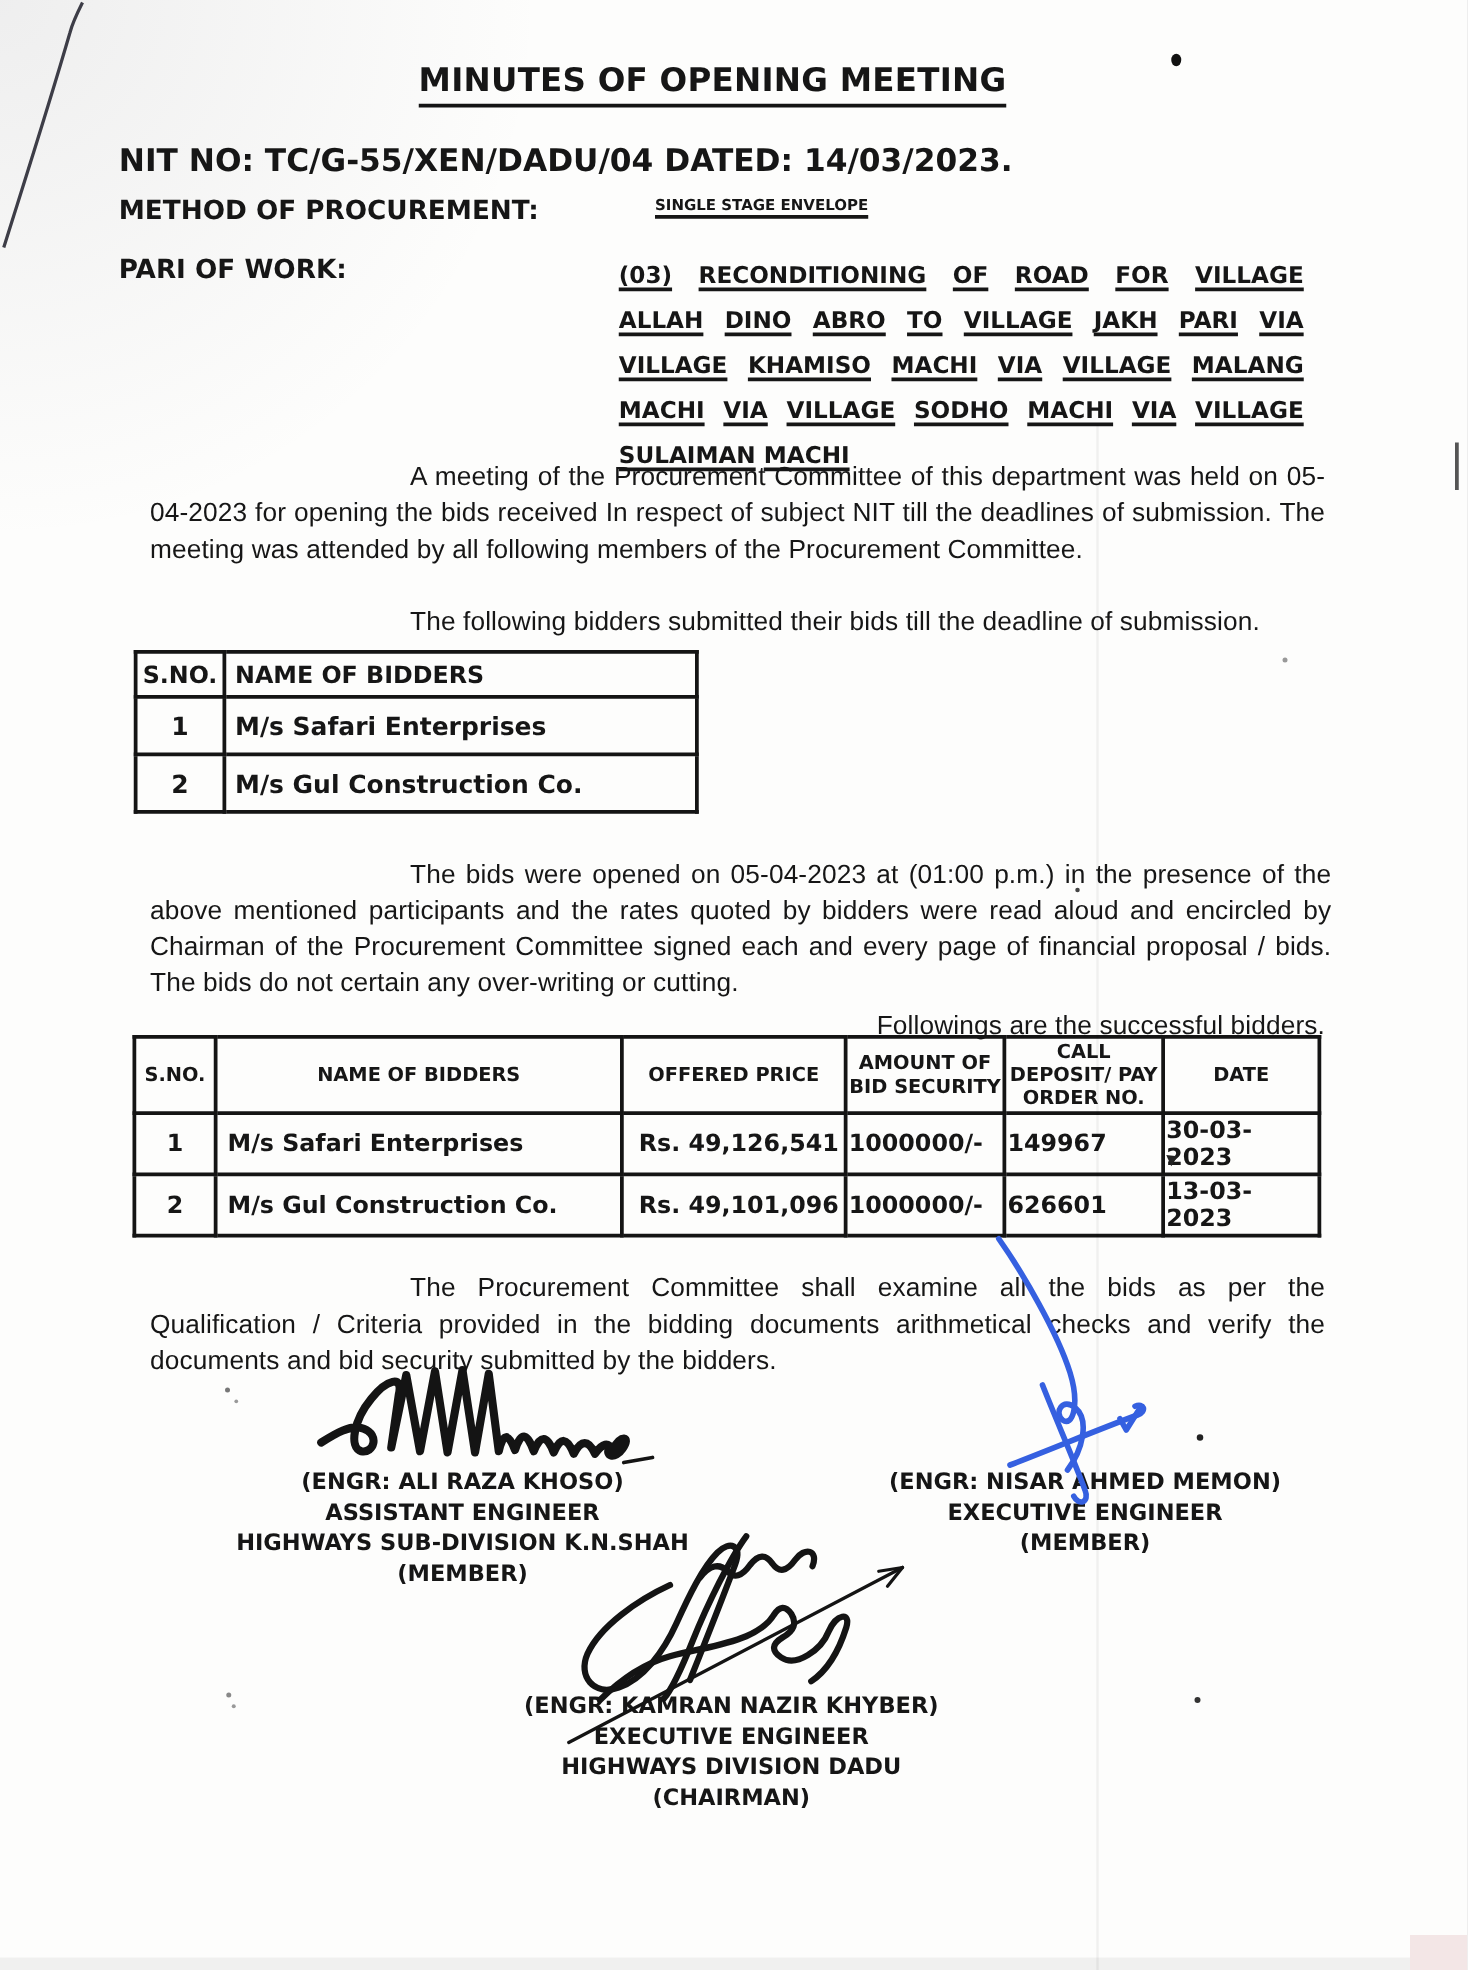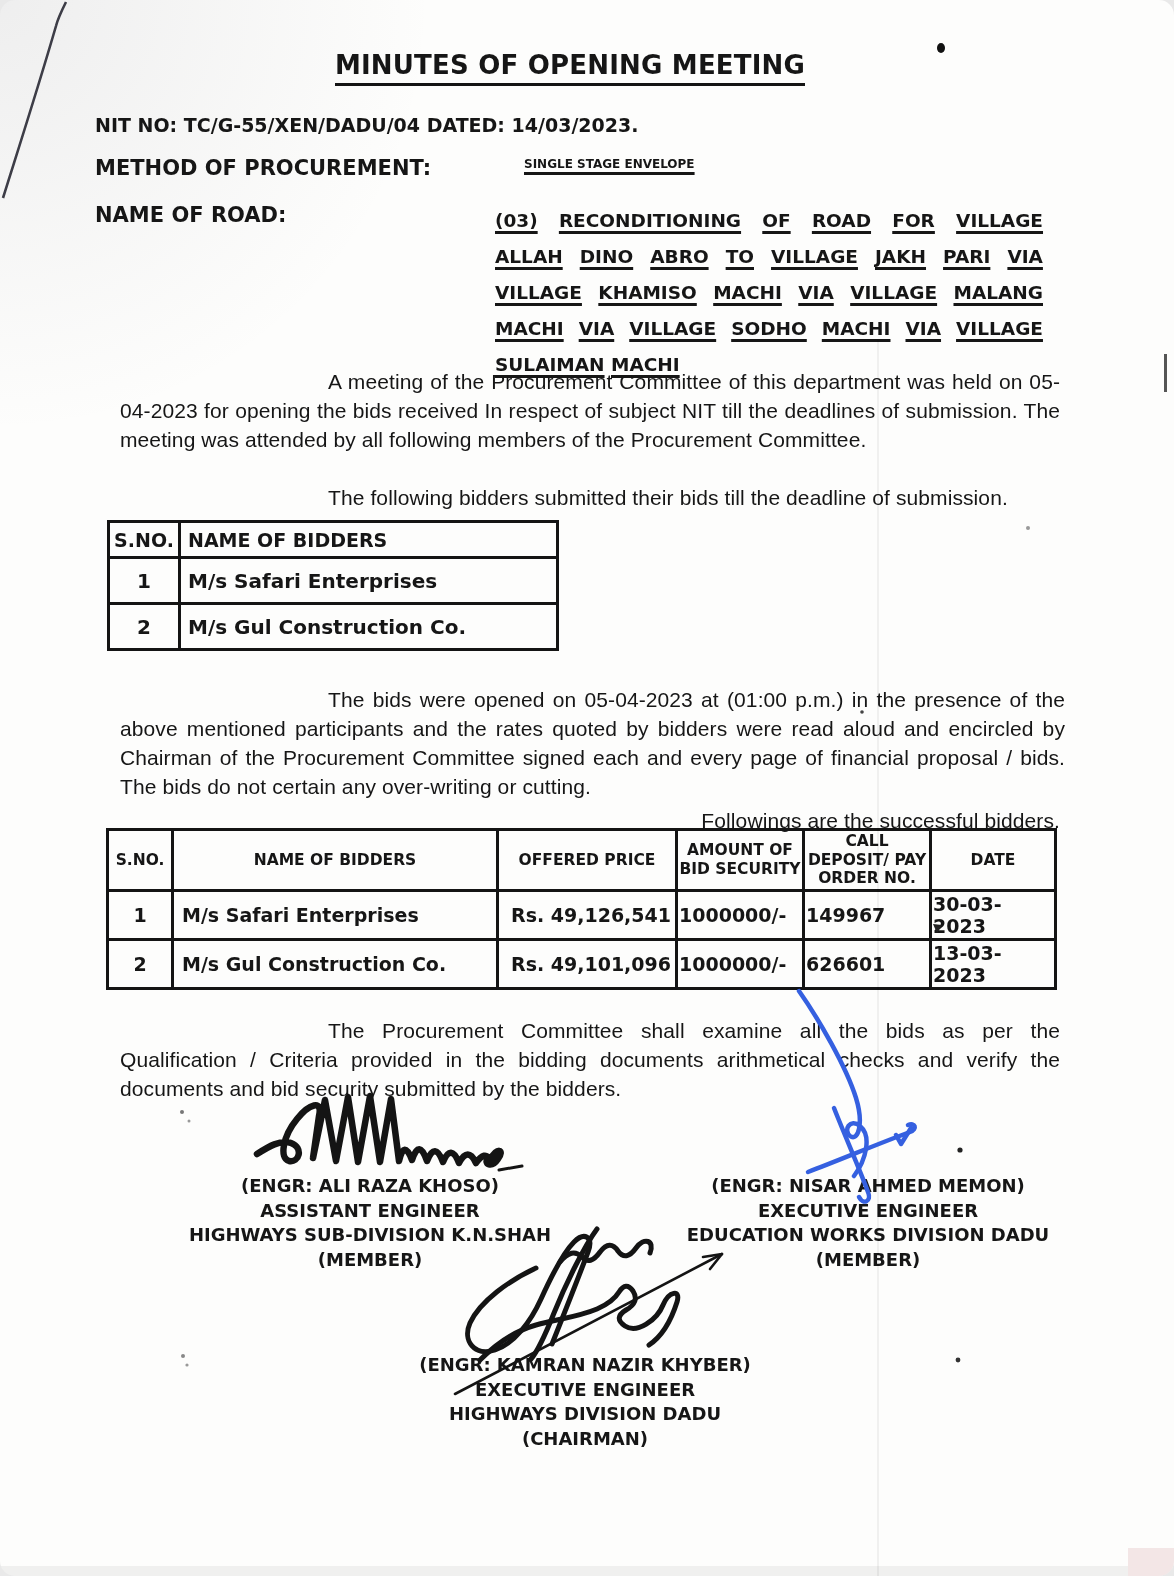--- a/index.html
+++ b/index.html
@@ -4,32 +4,31 @@
 <style>
   html,body { margin:0; padding:0; background:#e9e9e9; }
   .page {
     position:relative; width:1174px; height:1576px; margin:0 auto;
     background:
       radial-gradient(circle at 0% 0%, rgba(110,110,120,0.10), rgba(110,110,120,0) 22%),
       linear-gradient(#fdfdfc, #fdfdfc);
     overflow:hidden;
     font-family:"Liberation Sans", sans-serif;
     color:#161616;
-    border-radius:15px;
   }
   .abs { position:absolute; }
   .bold-head { font-family:"DejaVu Sans","Liberation Sans",sans-serif; font-weight:bold; }
 
   .title {
     top:50px; left:0; width:1140px; text-align:center; margin:0;
     font-size:26px; letter-spacing:0.2px;
   }
   .title span { border-bottom:3.5px solid #141414; padding-bottom:3px; }
 
-  .nit      { top:114px; left:95px;  font-size:19px; }
+  .nit      { top:114px; left:95px;  font-size:25px; }
   .m-label  { top:156px; left:95px;  font-size:21px; }
   .m-value  { top:157px; left:524px; font-size:12px; text-decoration:underline;
               text-decoration-thickness:2.5px; text-underline-offset:4px; }
   .w-label  { top:203px; left:95px;  font-size:21px; }
   .w-value  { top:203px; left:495px; width:548px; font-size:18.5px; line-height:36px;
               text-align:justify; }
   .w-value .uw { text-decoration:underline; text-decoration-thickness:2.5px;
                  text-underline-offset:4px; }
 
   .para { margin:15px; font-size:21px; line-height:29px; text-align:justify;
@@ -73,21 +72,21 @@
 
 <div class="page">
 
   <h1 class="abs title bold-head"><span>MINUTES OF OPENING MEETING</span></h1>
 
   <div class="abs nit bold-head">NIT NO: TC/G-55/XEN/DADU/04 DATED: 14/03/2023.</div>
 
   <div class="abs m-label bold-head">METHOD OF PROCUREMENT:</div>
   <div class="abs m-value bold-head">SINGLE STAGE ENVELOPE</div>
 
-  <div class="abs w-label bold-head">NAME OF ROAD:</div>
+  <div class="abs w-label bold-head">PARI OF WORK:</div>
   <div class="abs w-value bold-head"><span class="uw">(03)</span> <span class="uw">RECONDITIONING</span> <span class="uw">OF</span> <span class="uw">ROAD</span> <span class="uw">FOR</span> <span class="uw">VILLAGE</span> <span class="uw">ALLAH</span> <span class="uw">DINO</span> <span class="uw">ABRO</span> <span class="uw">TO</span> <span class="uw">VILLAGE</span> <span class="uw">JAKH</span> <span class="uw">PARI</span> <span class="uw">VIA</span> <span class="uw">VILLAGE</span> <span class="uw">KHAMISO</span> <span class="uw">MACHI</span> <span class="uw">VIA</span> <span class="uw">VILLAGE</span> <span class="uw">MALANG</span> <span class="uw">MACHI</span> <span class="uw">VIA</span> <span class="uw">VILLAGE</span> <span class="uw">SODHO</span> <span class="uw">MACHI</span> <span class="uw">VIA</span> <span class="uw">VILLAGE</span> <span class="uw">SULAIMAN</span> <span class="uw">MACHI</span></div>
 
   <p class="abs para indent p1">A meeting of the Procurement Committee of this department was held on 05-04-2023 for opening the bids received In respect of subject NIT till the deadlines of submission. The meeting was attended by all following members of the Procurement Committee.</p>
   <p class="abs para indent p2">The following bidders submitted their bids till the deadline of submission.</p>
 
   <table class="abs t1">
     <tbody>
         <tr>
       <th class="c-sno">S.NO.</th>
       <th class="c-name">NAME OF BIDDERS</th>
@@ -148,21 +147,20 @@
   <div class="abs sigblock sig-left">
     <div>(ENGR: ALI RAZA KHOSO)</div>
     <div>ASSISTANT ENGINEER</div>
     <div>HIGHWAYS SUB-DIVISION K.N.SHAH</div>
     <div>(MEMBER)</div>
   </div>
 
   <div class="abs sigblock sig-right">
     <div>(ENGR: NISAR AHMED MEMON)</div>
     <div>EXECUTIVE ENGINEER</div>
-    <div>EDUCATION WORKS DIVISION DADU</div>
     <div>(MEMBER)</div>
   </div>
 
   <div class="abs sigblock sig-center">
     <div>(ENGR: KAMRAN NAZIR KHYBER)</div>
     <div>EXECUTIVE ENGINEER</div>
     <div>HIGHWAYS DIVISION DADU</div>
     <div>(CHAIRMAN)</div>
   </div>
 

